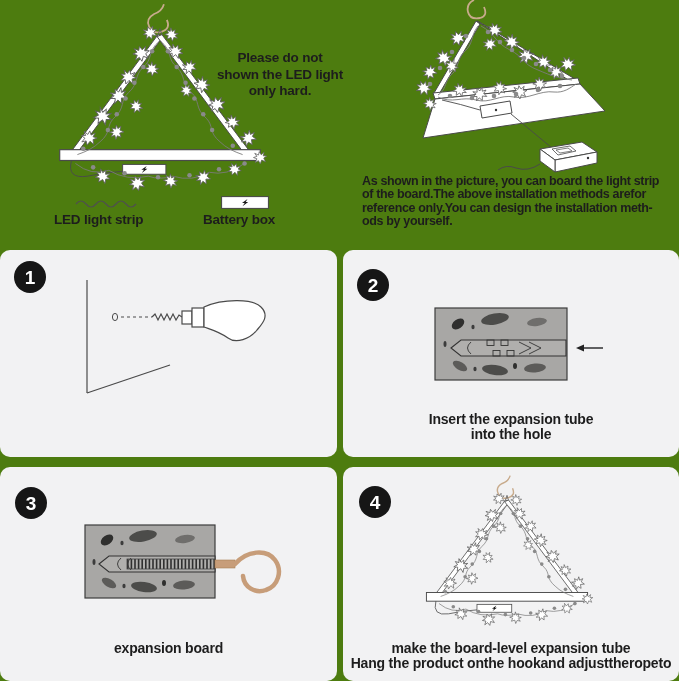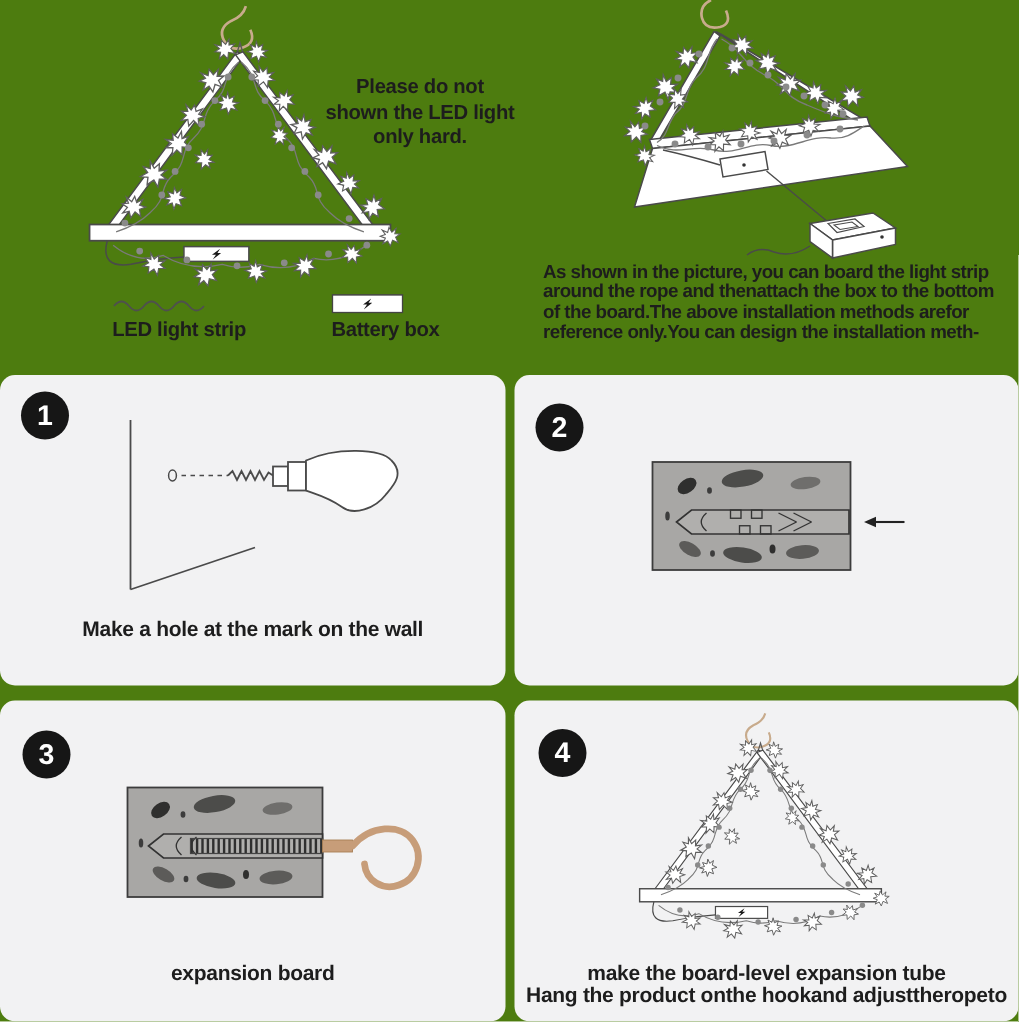--- a/index.html
+++ b/index.html
@@ -6,21 +6,21 @@
   .canvas{position:relative;width:679px;height:681px;background:#4d7c0f;overflow:hidden;
           font-family:"Liberation Sans",sans-serif;font-weight:bold;color:#1d1d1d;}
   .abs{position:absolute;}
   .panel{position:absolute;background:#f2f2f3;border-radius:10px;}
   .badge{position:absolute;width:32px;height:32px;border-radius:50%;background:#161616;
          color:#ffffff;display:flex;align-items:center;justify-content:center;
          font-size:19px;line-height:1;}
   .caption{position:absolute;text-align:center;font-size:14px;line-height:15px;letter-spacing:-0.2px;}
   .note{position:absolute;text-align:center;font-size:13.5px;line-height:16.5px;letter-spacing:-0.2px;}
   .desc{position:absolute;font-size:12.5px;line-height:13.4px;letter-spacing:-0.35px;}
-  .legend-label{position:absolute;font-size:13.5px;text-align:right;letter-spacing:-0.2px;}
+  .legend-label{position:absolute;font-size:13.5px;text-align:left;letter-spacing:-0.2px;}
   svg{display:block;}
 </style>
 </head>
 <body>
 
 <div class="canvas">
 
   <svg width="0" height="0" style="position:absolute" aria-hidden="true">
     <defs>
       <g id="leaf-shape">
@@ -174,23 +174,23 @@
       <use href="#led-dot" x="50" y="96"></use>
         <use href="#led-dot" x="72" y="98"></use>
       <use href="#led-dot" x="94" y="96"></use>
         <use href="#led-dot" x="116" y="94"></use>
       <use href="#led-dot" x="138" y="90"></use>
         <use href="#led-dot" x="160" y="86"></use>
     </svg>
 
     <div class="desc" style="left:362px;top:175px;width:302px;">
       <div>As shown in the picture, you can board the light strip</div>
-      <div>around the rope and thenattach the box to the bottom</div>
       <div>of the board.The above installation methods arefor</div>
       <div>reference only.You can design the installation meth-</div>
+      <div>ods by yourself.</div>
     </div>
   </div>
 
   <div class="panel" style="left:0;top:250px;width:337px;height:207px;"></div>
   <div class="panel" style="left:343px;top:250px;width:336px;height:207px;"></div>
   <div class="panel" style="left:0;top:467px;width:337px;height:214px;"></div>
   <div class="panel" style="left:343px;top:467px;width:336px;height:214px;"></div>
 
   <div class="badge" style="left:14px;top:261px;">
     <span>1</span>
@@ -262,22 +262,23 @@
     <line x1="52" y1="46" x2="140" y2="46" stroke="#2f2f2f" stroke-width="10" stroke-dasharray="1.6,2"></line>
     <rect x="52" y="41" width="88" height="10" fill="none" stroke="#444444" stroke-width="0.8"></rect>
     <rect x="140" y="42" width="20" height="8" fill="#c79d79" stroke="#a87f55" stroke-width="0.6"></rect>
     <path d="M160,46 C172,32 192,31 200,42 C208,53 203,68 191,72 C180,76 169,69 168,58" fill="none" stroke="#c79d79" stroke-width="4.5" stroke-linecap="round"></path>
   </svg>
 
   <svg class="abs" style="left:412px;top:474px;" width="190" height="158" viewBox="0 0 240 200">
     <use href="#fig-triangle" width="240" height="200"></use>
   </svg>
 
-  <div class="caption" style="left:0;top:412px;width:337px;">
-    <div>Make a hole at the mark on the wall</div>
+  <div class="caption" style="left:343px;top:412px;width:336px;">
+    <div>Insert the expansion tube</div>
+    <div>into the hole</div>
   </div>
   <div class="caption" style="left:0;top:641px;width:337px;">
     <div>expansion board</div>
   </div>
   <div class="caption" style="left:343px;top:641px;width:336px;">
     <div>make the board-level expansion tube</div>
     <div>Hang the product onthe hookand adjusttheropeto</div>
   </div>
 
 </div>

